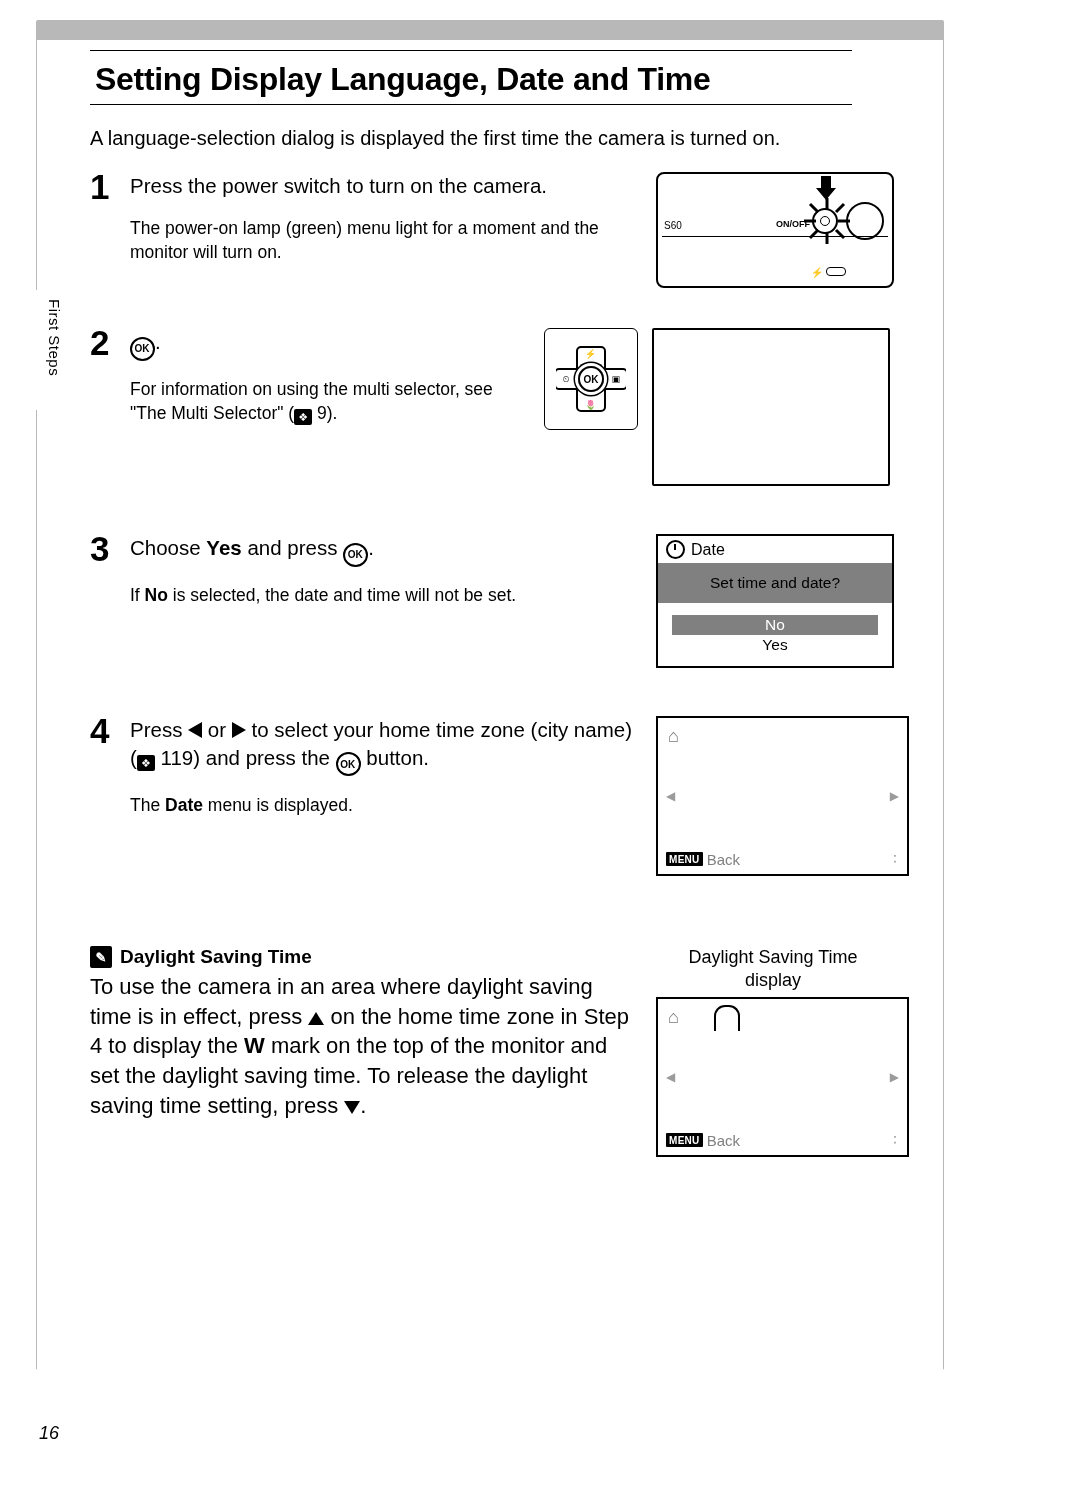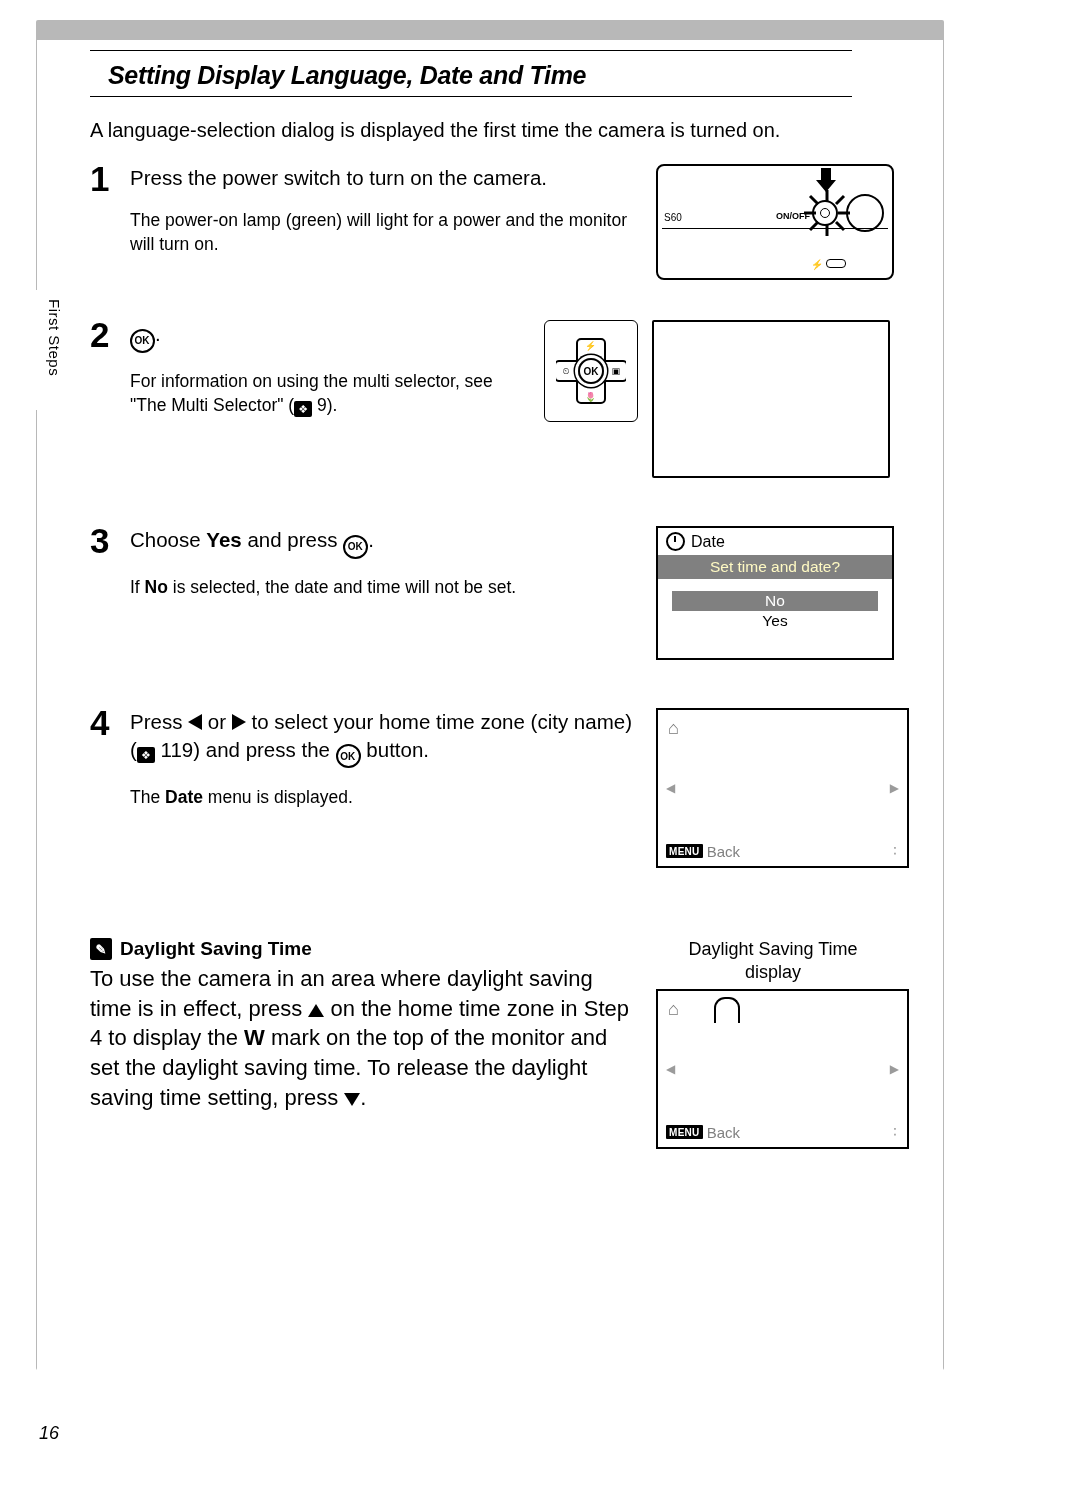--- a/index.html
+++ b/index.html
@@ -53,25 +53,24 @@
     top: 40px;
     width: 800px;
   }
   .rule-top {
     border-top: 1.5px solid #000;
     margin-top: 10px;
     width: 762px;
     margin-left: 0;
   }
   h1.title {
-    font-size: 25px;
+    font-size: 32px;
     font-weight: 800;
-    margin: 10px 0 6px 18px;
+    margin: 10px 0 6px 5px;
     letter-spacing: -0.3px;
-    font-style: italic;
   }
   .rule-under {
     border-top: 1px solid #000;
     margin: 2px 0 22px 0;
     width: 762px;
   }
   .intro {
     font-size: 20px;
     margin: 0 0 22px 0;
   }
@@ -191,21 +190,21 @@
     width:234px; height:130px; border:2px solid #000; background:#fff; position:relative;
   }
   .date-dialog .hdr {
     display:flex; align-items:center; gap:6px; padding:4px 8px; font-size:16px;
   }
   .date-dialog .hdr .clock {
     width:15px; height:15px; border:2px solid #000; border-radius:50%; position:relative; display:inline-block;
   }
   .date-dialog .hdr .clock::after{ content:""; position:absolute; left:6px; top:2px; width:1.5px; height:6px; background:#000;}
   .date-dialog .q {
-    background:#808080; color:#fef9c3; text-align:center; font-size:15.5px; padding:3px 0;
+    background:#808080; color:#000000; text-align:center; font-size:15.5px; padding:11px 0;
   }
   .date-dialog .opts { margin-top:12px; }
   .date-dialog .opt {
     text-align:center; font-size:15.5px; padding:1px 0;
   }
   .date-dialog .opt.sel { background:#808080; color:#fff; margin:0 14px;}
   
   .tz-screen {
     width:234px; height:156px; border:2px solid #000; background:#fff; position:relative;padding-left:15px;
   }
@@ -258,21 +257,21 @@
   <div class="rule-top"></div>
   <h1 class="title">Setting Display Language, Date and Time</h1>
   <div class="rule-under"></div>
 
   <p class="intro">A language-selection dialog is displayed the first time the camera is turned on.</p>
 
   <div class="step">
     <div class="step-num">1</div>
     <div class="step-body">
       <p class="step-head">Press the power switch to turn on the camera.</p>
-      <p class="step-sub">The power-on lamp (green) will light for a power and the monitor will turn on.</p>
+      <p class="step-sub">The power-on lamp (green) menu light for a moment and the monitor will turn on.</p>
     </div>
     <div class="step-img">
       <div class="cam-top">
         <span class="s60">S60</span>
         <span class="onoff-label">ON/OFF</span>
         <div class="dial"></div>
         <div class="power-btn"></div>
         <svg class="burst" viewBox="0 0 50 50">
           <line x1="25" y1="2" x2="25" y2="14"></line>
             <line x1="25" y1="36" x2="25" y2="48"></line>

